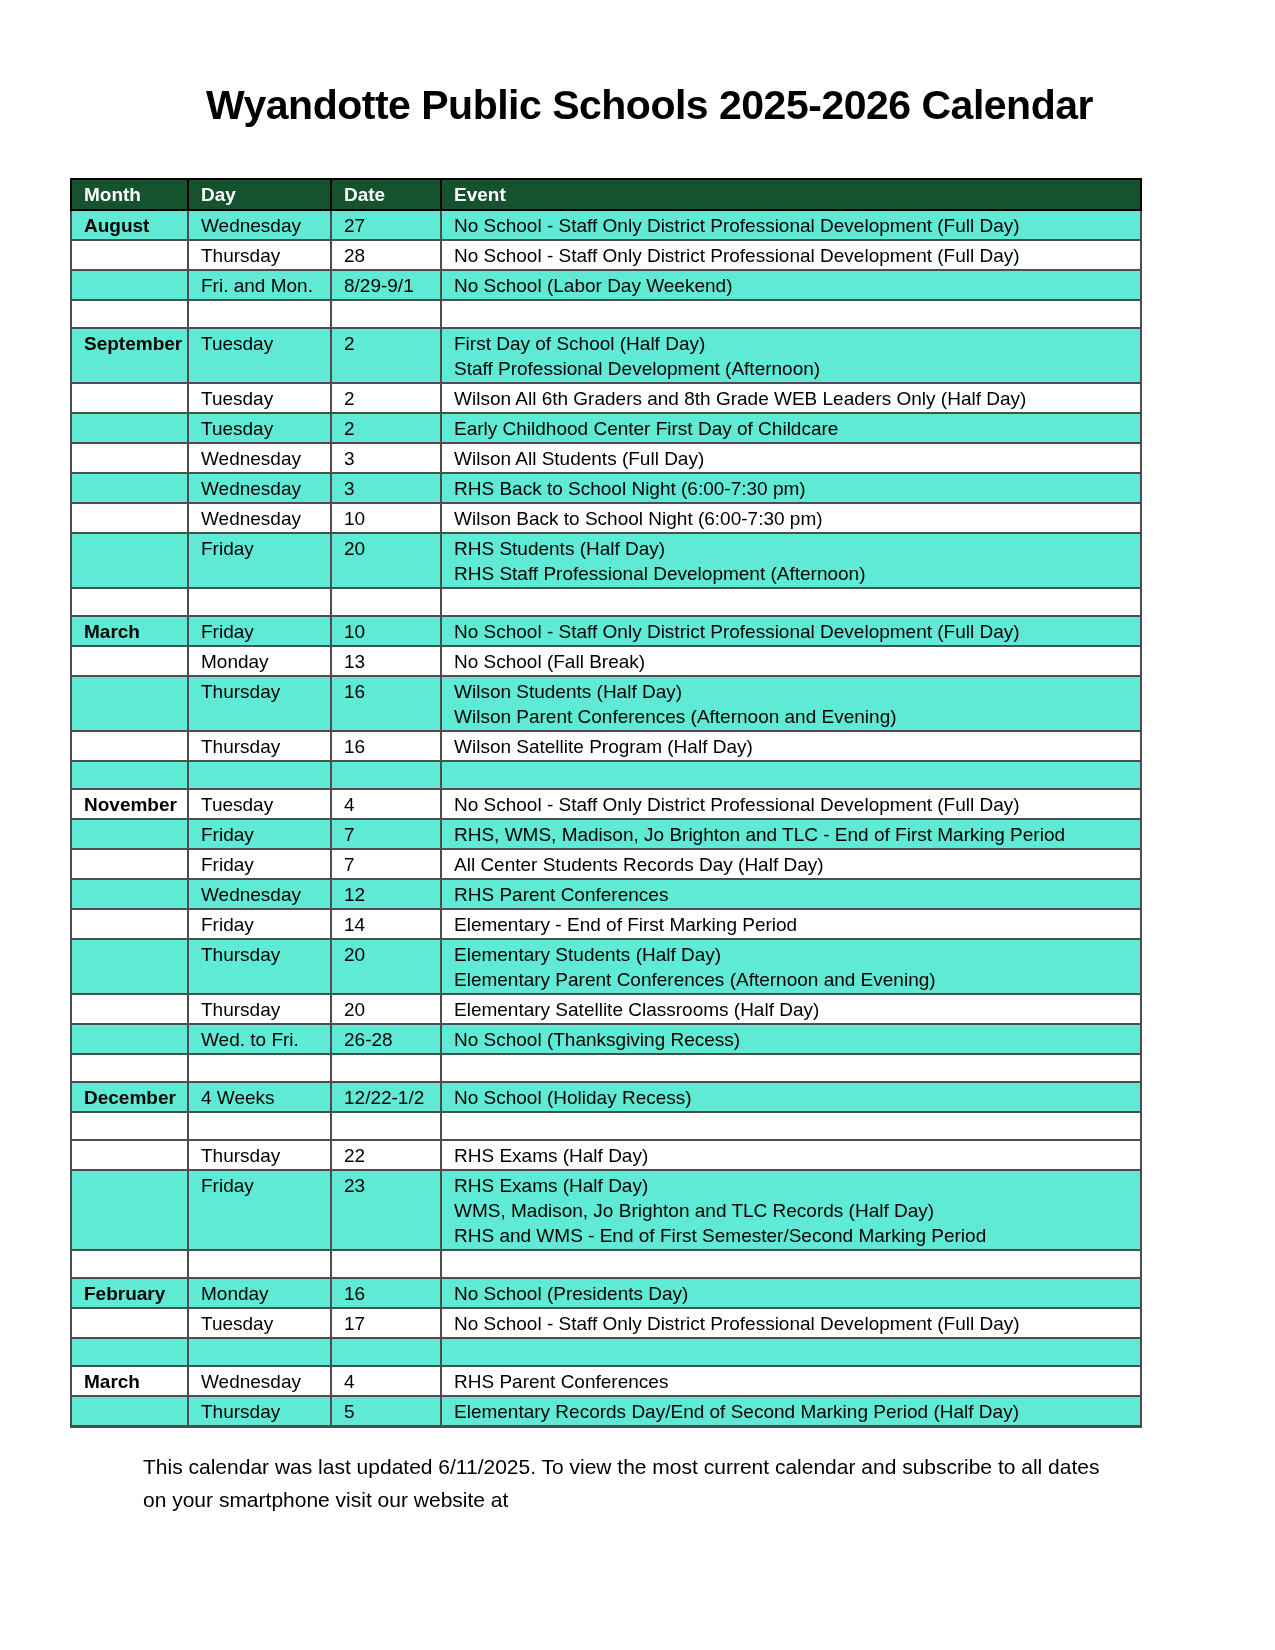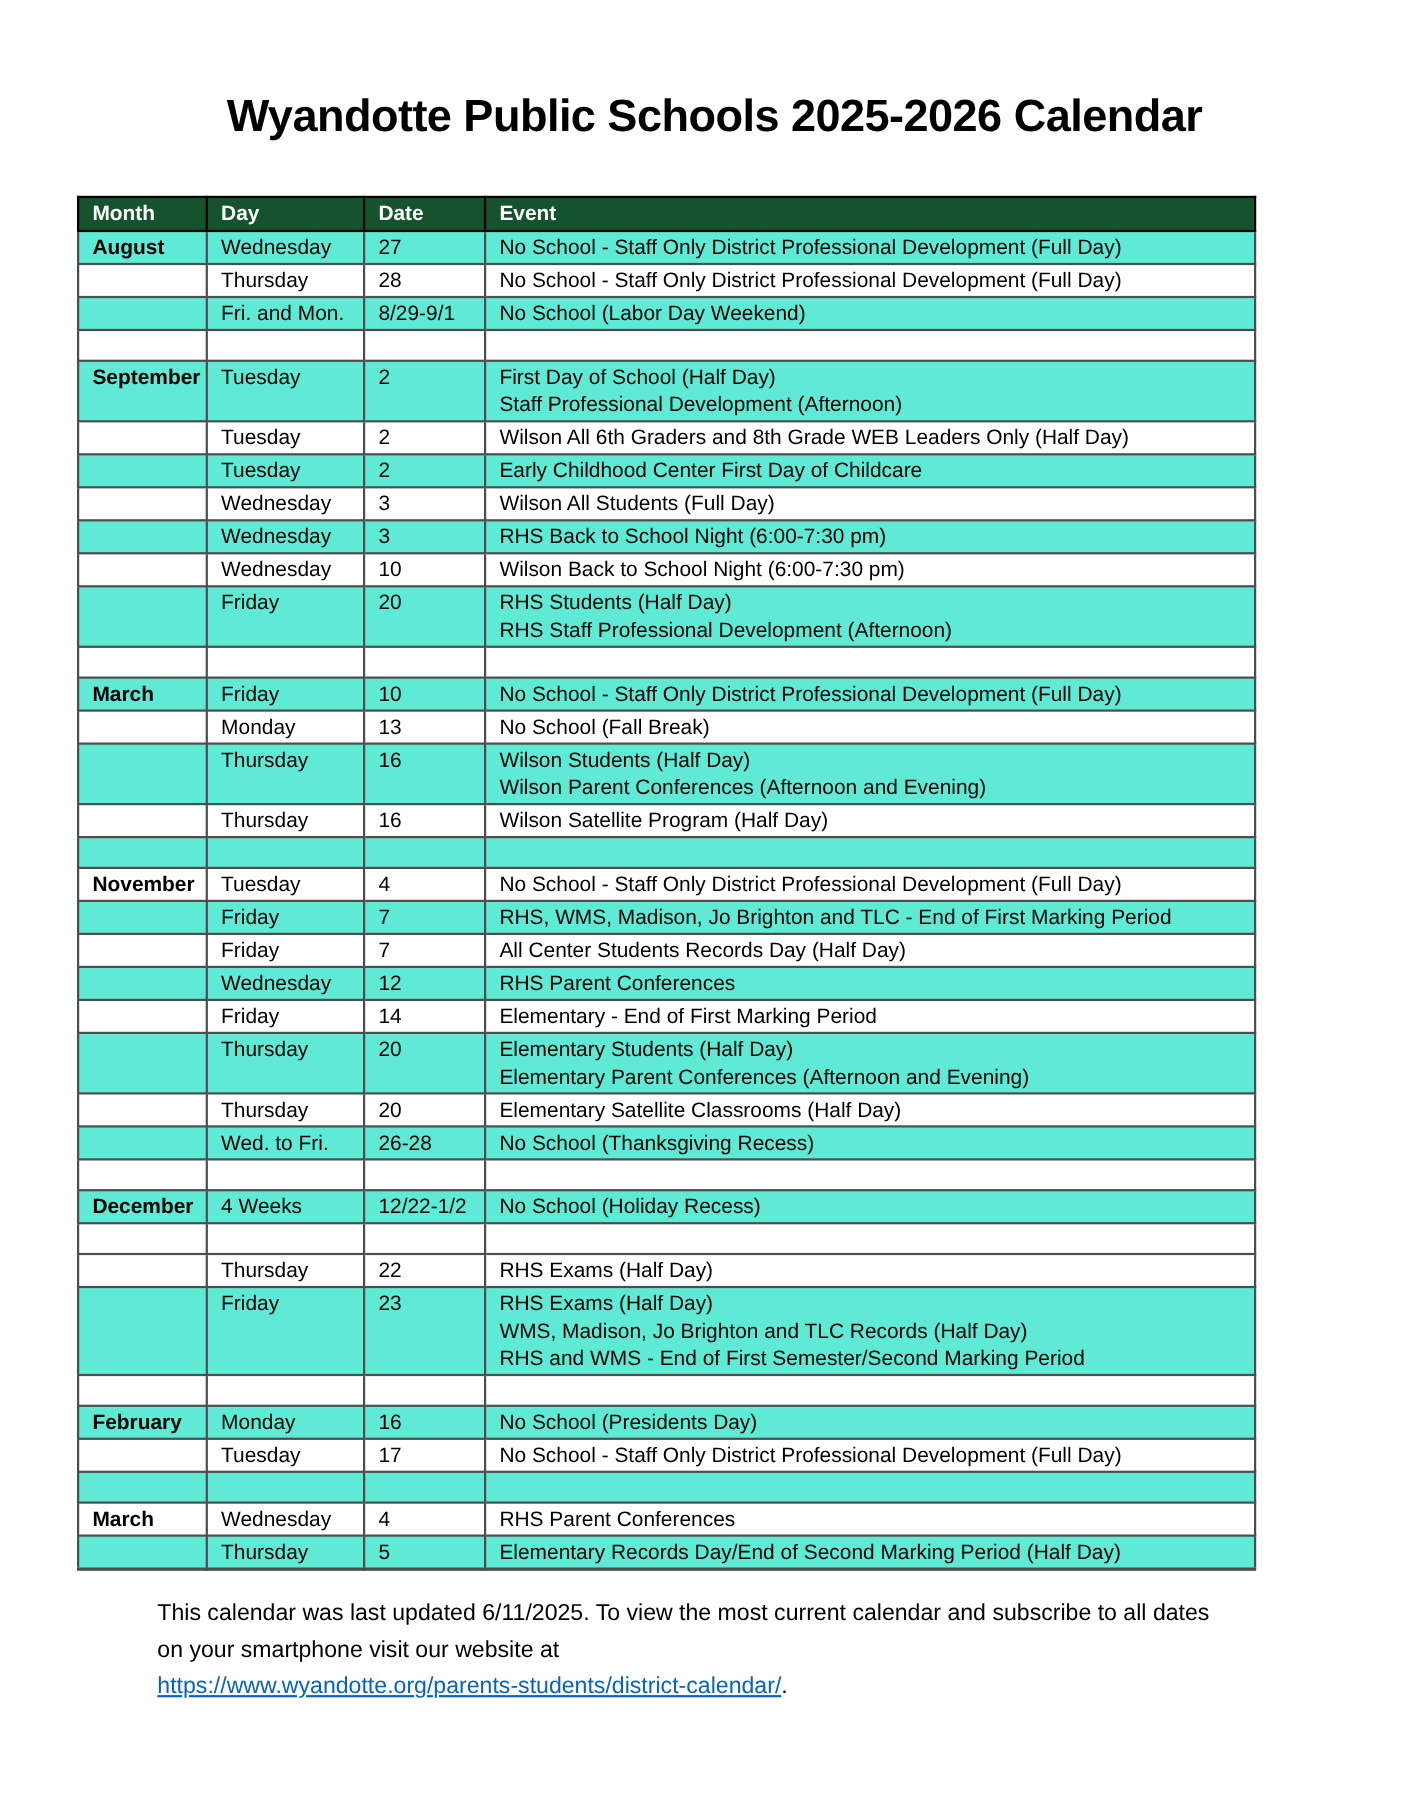--- a/index.html
+++ b/index.html
@@ -387,16 +387,15 @@
           <td class="event">
             <div>Elementary Records Day/End of Second Marking Period (Half Day)</div>
           </td>
         </tr>
       </tbody>
   </table>
 
   <div class="footer">
     <div>This calendar was last updated 6/11/2025. To view the most current calendar and subscribe to all dates</div>
     <div>on your smartphone visit our website at</div>
-    <div><a href="#">https://www.wyandotte.org/parents-students/district-calendar/</a><span class="after-link">.</span></div>
   </div>
 
 </div>
 
 </body></html>

